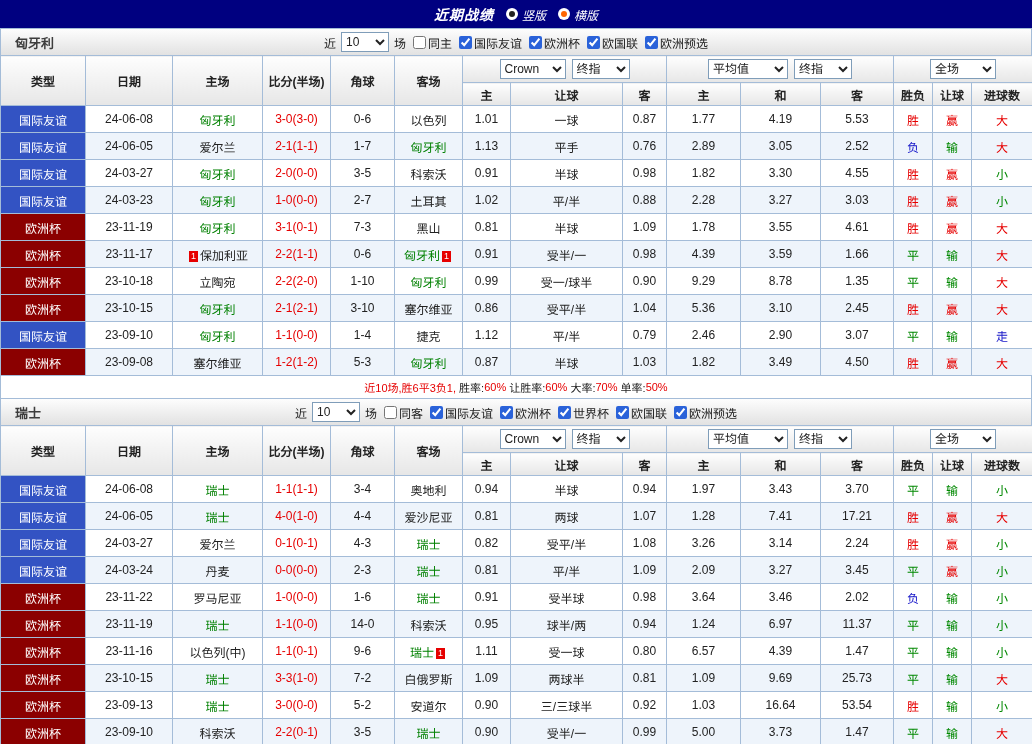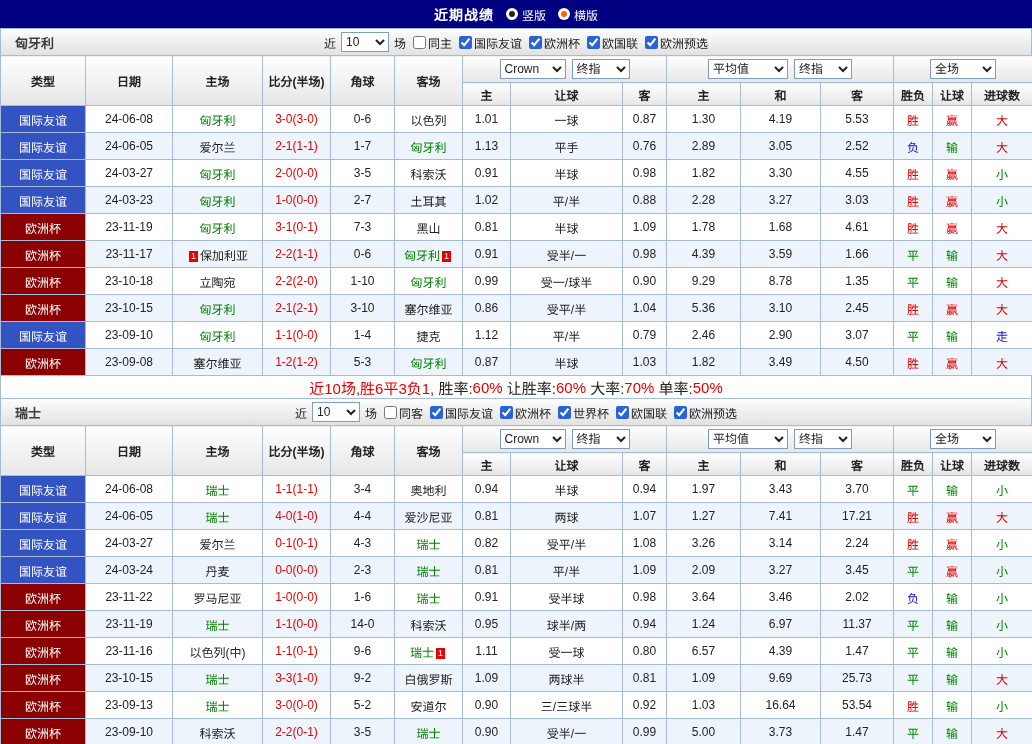--- a/index.html
+++ b/index.html
@@ -1,19 +1,19 @@
 <!DOCTYPE html>
 <html lang="zh-CN"><head>
 <meta charset="utf-8">
 <style>
   html,body{margin:0;padding:0;}
   body{width:1032px;font-family:"Liberation Sans","DejaVu Sans",sans-serif;font-size:12px;color:#222;background:#fff;}
 
   
-  .topbar{height:28px;background:#000080;display:flex;align-items:center;justify-content:center;gap:12px;color:#fff;}
+  .topbar{height:28px;background:#000080;display:flex;align-items:center;justify-content:center;gap:12px;color:#fff;font-style:italic;}
   .topbar .title{font-weight:bold;font-size:14px;letter-spacing:1px;}
   .radio-opt{display:inline-flex;align-items:center;gap:4px;cursor:pointer;font-size:12px;}
   .radio-dot{width:12px;height:12px;border-radius:50%;background:#fff;position:relative;display:inline-block;}
   .radio-dot::after{content:"";position:absolute;left:3px;top:3px;width:6px;height:6px;border-radius:50%;}
   .radio-dot.sel-dark::after{background:#222;}
   .radio-dot.sel-orange::after{background:#f60;}
 
   
   .section{width:1032px;border-radius:20px;}
   .section + .section{margin-top:-1px;}
@@ -34,21 +34,21 @@
   table{border-collapse:collapse;table-layout:fixed;width:1032px;margin-top:0;}
   th,td{border:1px solid #a4bcd8;text-align:center;white-space:nowrap;overflow:hidden;padding:0;}
   thead th{background:linear-gradient(#fefefe,#e6e6e6);font-weight:bold;height:26px;font-size:12px;}
   thead tr + tr th{height:22px;}
   tbody td{height:26px;font-size:12px;}
   tbody tr.alt td{background:#eef4fb;}
   td.type-cell{color:#fff;}
   td.score{color:#e60000;}
   .card{display:inline-block;background:#e60000;color:#fff;font-size:9px;line-height:11px;width:9px;height:11px;margin:0 2px;vertical-align:1px;text-align:center;}
 
-  .summary{height:22px;border:1px solid #a4bcd8;border-top:none;display:flex;align-items:center;justify-content:center;font-size:15px;}
+  .summary{height:22px;border:1px solid #a4bcd8;border-top:none;display:flex;align-items:center;justify-content:center;font-size:11px;}
   .summary span{white-space:pre;}
 </style>
 </head>
 <body>
 
 <div class="topbar">
   <span class="title">近期战绩</span>
   <span class="radio-opt">
     <span class="radio-dot sel-dark"></span>
     <span>竖版</span>
@@ -135,21 +135,21 @@
           <tr class="">
             <td class="type-cell" style="background: rgb(51, 83, 195);">国际友谊</td>
             <td>24-06-08</td>
             <td><span style="color: rgb(0, 128, 0);">匈牙利</span></td>
             <td class="score">3-0(3-0)</td>
             <td>0-6</td>
             <td><span>以色列</span></td>
             <td>1.01</td>
             <td>一球</td>
             <td>0.87</td>
-            <td>1.30</td>
+            <td>1.77</td>
             <td>4.19</td>
             <td>5.53</td>
             <td style="color: rgb(230, 0, 0);">胜</td>
             <td style="color: rgb(230, 0, 0);">赢</td>
             <td style="color: rgb(230, 0, 0);">大</td>
           </tr>
           <tr class="alt">
             <td class="type-cell" style="background: rgb(51, 83, 195);">国际友谊</td>
             <td>24-06-05</td>
             <td><span>爱尔兰</span></td>
@@ -204,21 +204,21 @@
             <td class="type-cell" style="background: rgb(139, 0, 0);">欧洲杯</td>
             <td>23-11-19</td>
             <td><span style="color: rgb(0, 128, 0);">匈牙利</span></td>
             <td class="score">3-1(0-1)</td>
             <td>7-3</td>
             <td><span>黑山</span></td>
             <td>0.81</td>
             <td>半球</td>
             <td>1.09</td>
             <td>1.78</td>
-            <td>1.68</td>
+            <td>3.55</td>
             <td>4.61</td>
             <td style="color: rgb(230, 0, 0);">胜</td>
             <td style="color: rgb(230, 0, 0);">赢</td>
             <td style="color: rgb(230, 0, 0);">大</td>
           </tr>
           <tr class="alt">
             <td class="type-cell" style="background: rgb(139, 0, 0);">欧洲杯</td>
             <td>23-11-17</td>
             <td><span class="card">1</span><span>保加利亚</span></td>
             <td class="score">2-2(1-1)</td>
@@ -412,21 +412,21 @@
           <tr class="alt">
             <td class="type-cell" style="background: rgb(51, 83, 195);">国际友谊</td>
             <td>24-06-05</td>
             <td><span style="color: rgb(0, 128, 0);">瑞士</span></td>
             <td class="score">4-0(1-0)</td>
             <td>4-4</td>
             <td><span>爱沙尼亚</span></td>
             <td>0.81</td>
             <td>两球</td>
             <td>1.07</td>
-            <td>1.27</td>
+            <td>1.28</td>
             <td>7.41</td>
             <td>17.21</td>
             <td style="color: rgb(230, 0, 0);">胜</td>
             <td style="color: rgb(230, 0, 0);">赢</td>
             <td style="color: rgb(230, 0, 0);">大</td>
           </tr>
           <tr class="">
             <td class="type-cell" style="background: rgb(51, 83, 195);">国际友谊</td>
             <td>24-03-27</td>
             <td><span>爱尔兰</span></td>
@@ -509,21 +509,21 @@
             <td>1.47</td>
             <td style="color: rgb(0, 136, 0);">平</td>
             <td style="color: rgb(0, 136, 0);">输</td>
             <td style="color: rgb(0, 136, 0);">小</td>
           </tr>
           <tr class="alt">
             <td class="type-cell" style="background: rgb(139, 0, 0);">欧洲杯</td>
             <td>23-10-15</td>
             <td><span style="color: rgb(0, 128, 0);">瑞士</span></td>
             <td class="score">3-3(1-0)</td>
-            <td>9-2</td>
+            <td>7-2</td>
             <td><span>白俄罗斯</span></td>
             <td>1.09</td>
             <td>两球半</td>
             <td>0.81</td>
             <td>1.09</td>
             <td>9.69</td>
             <td>25.73</td>
             <td style="color: rgb(0, 136, 0);">平</td>
             <td style="color: rgb(0, 136, 0);">输</td>
             <td style="color: rgb(230, 0, 0);">大</td>

